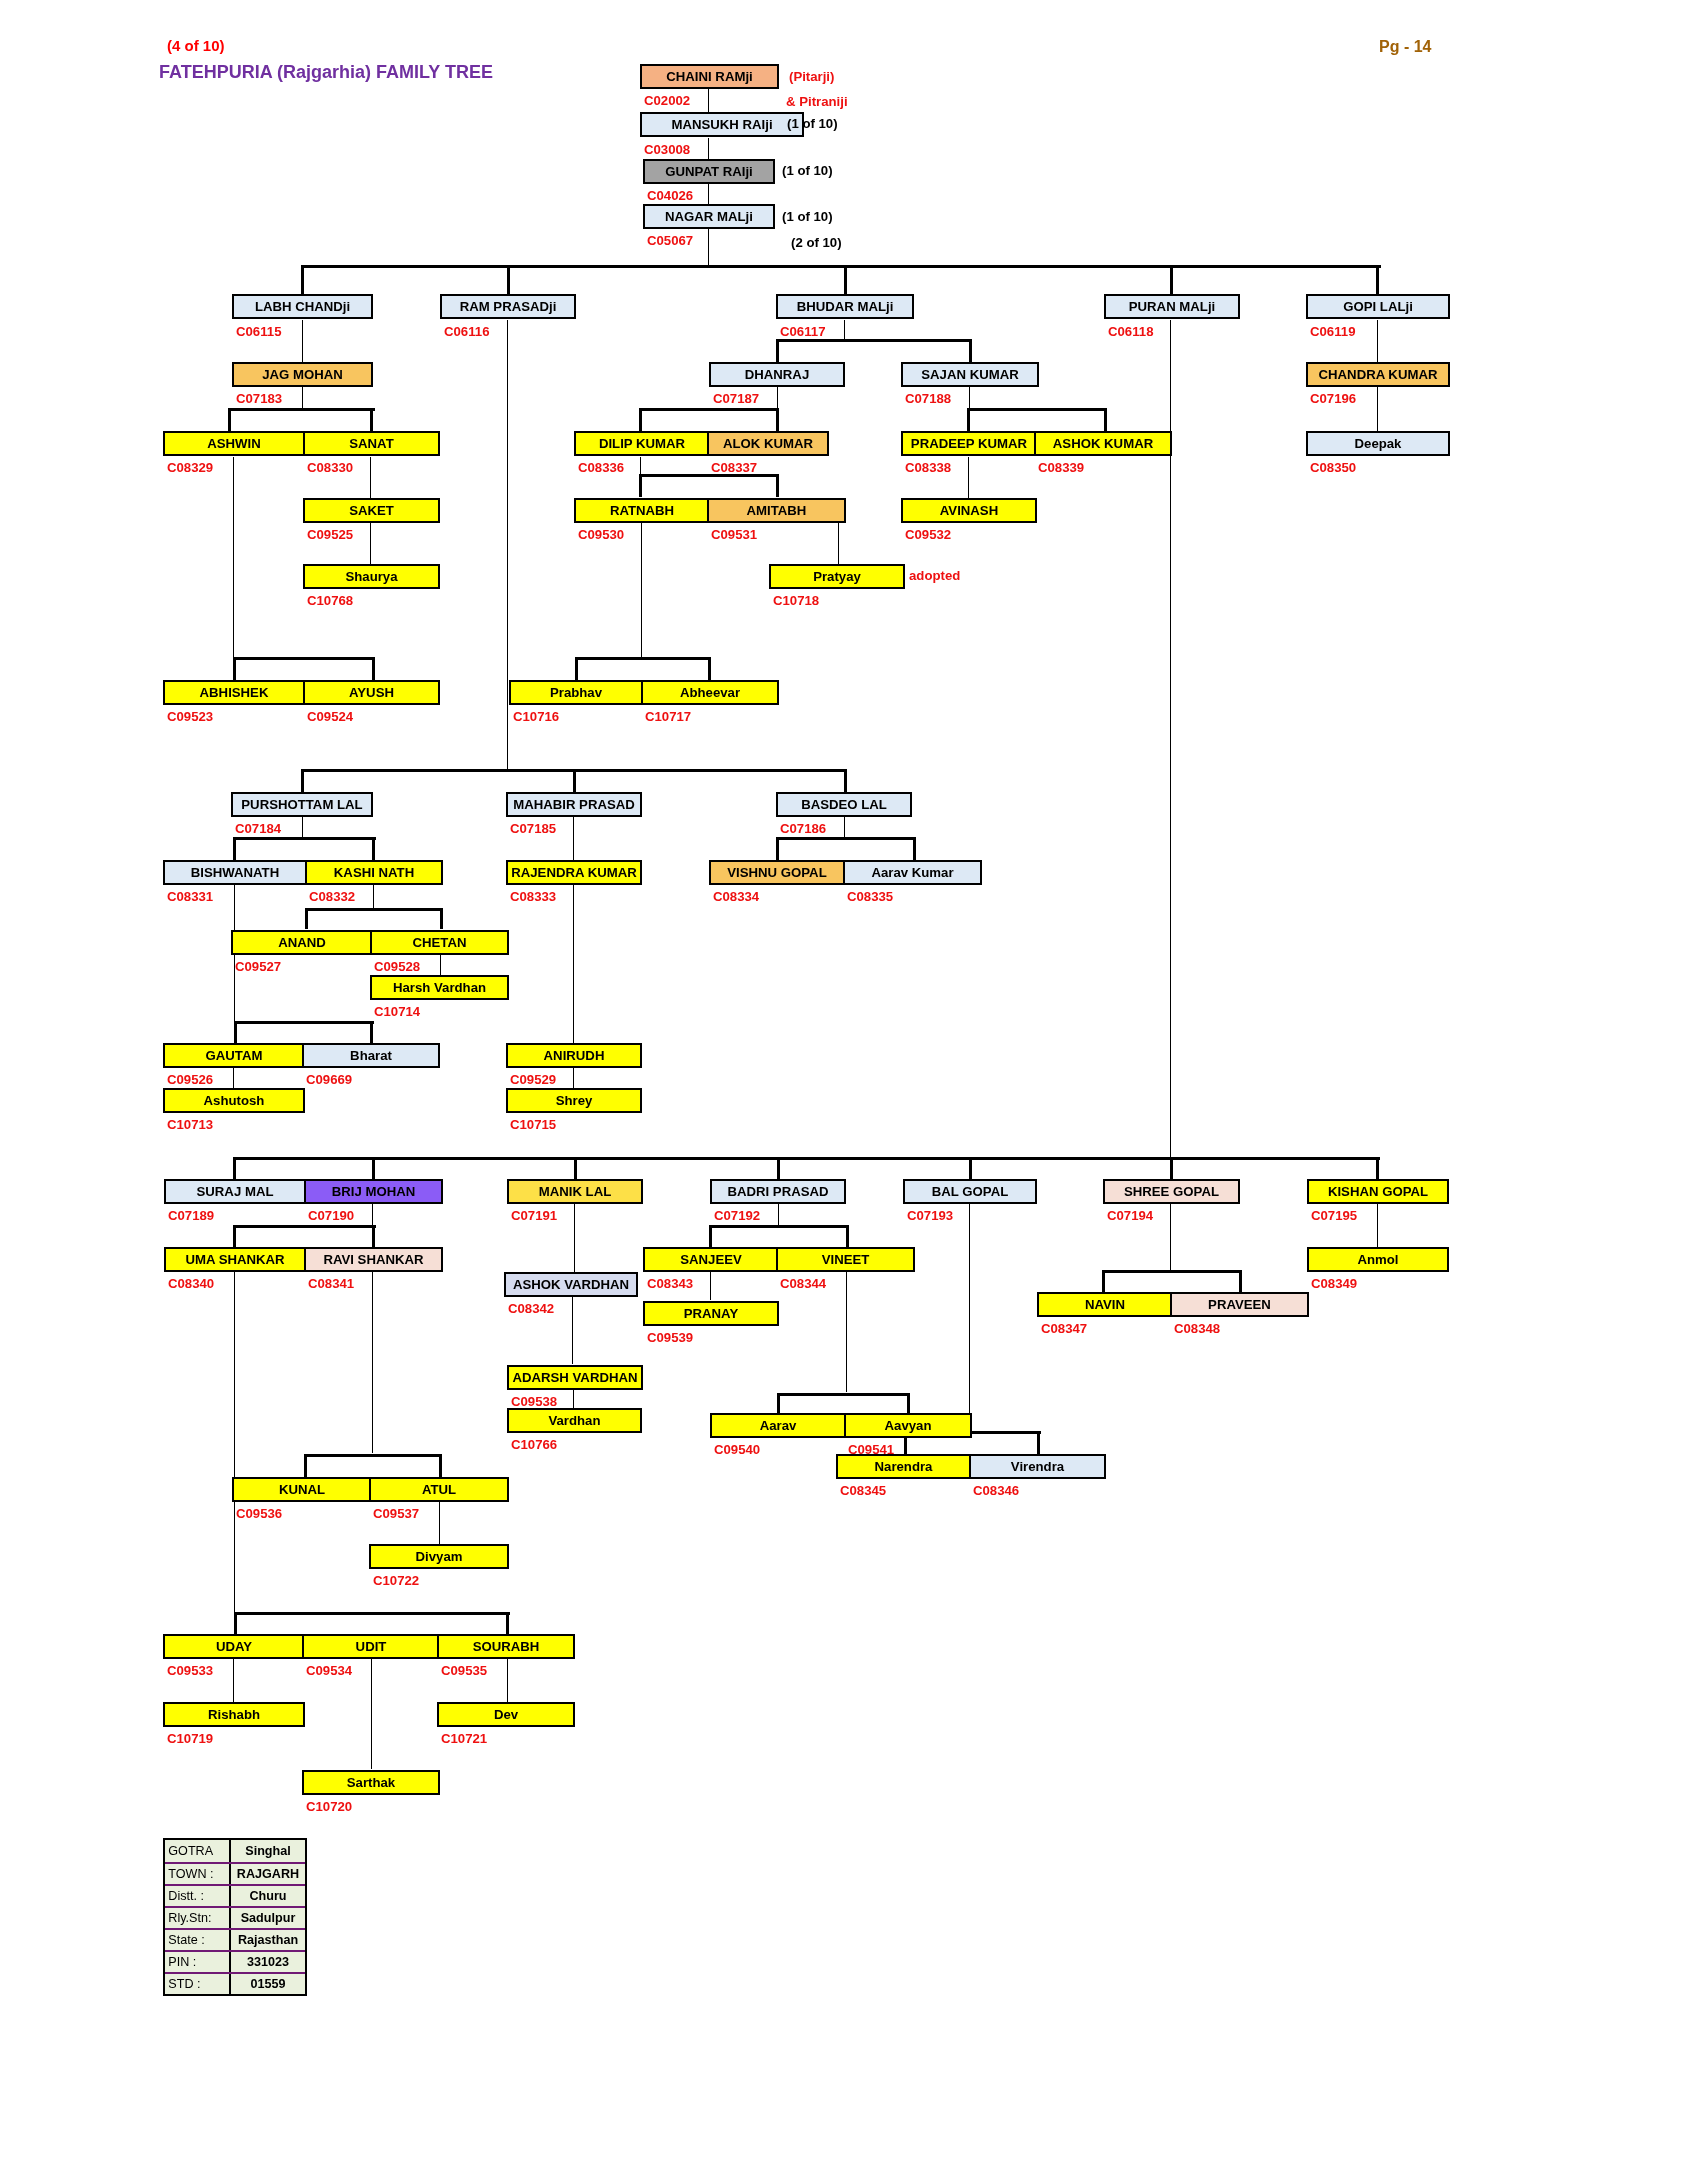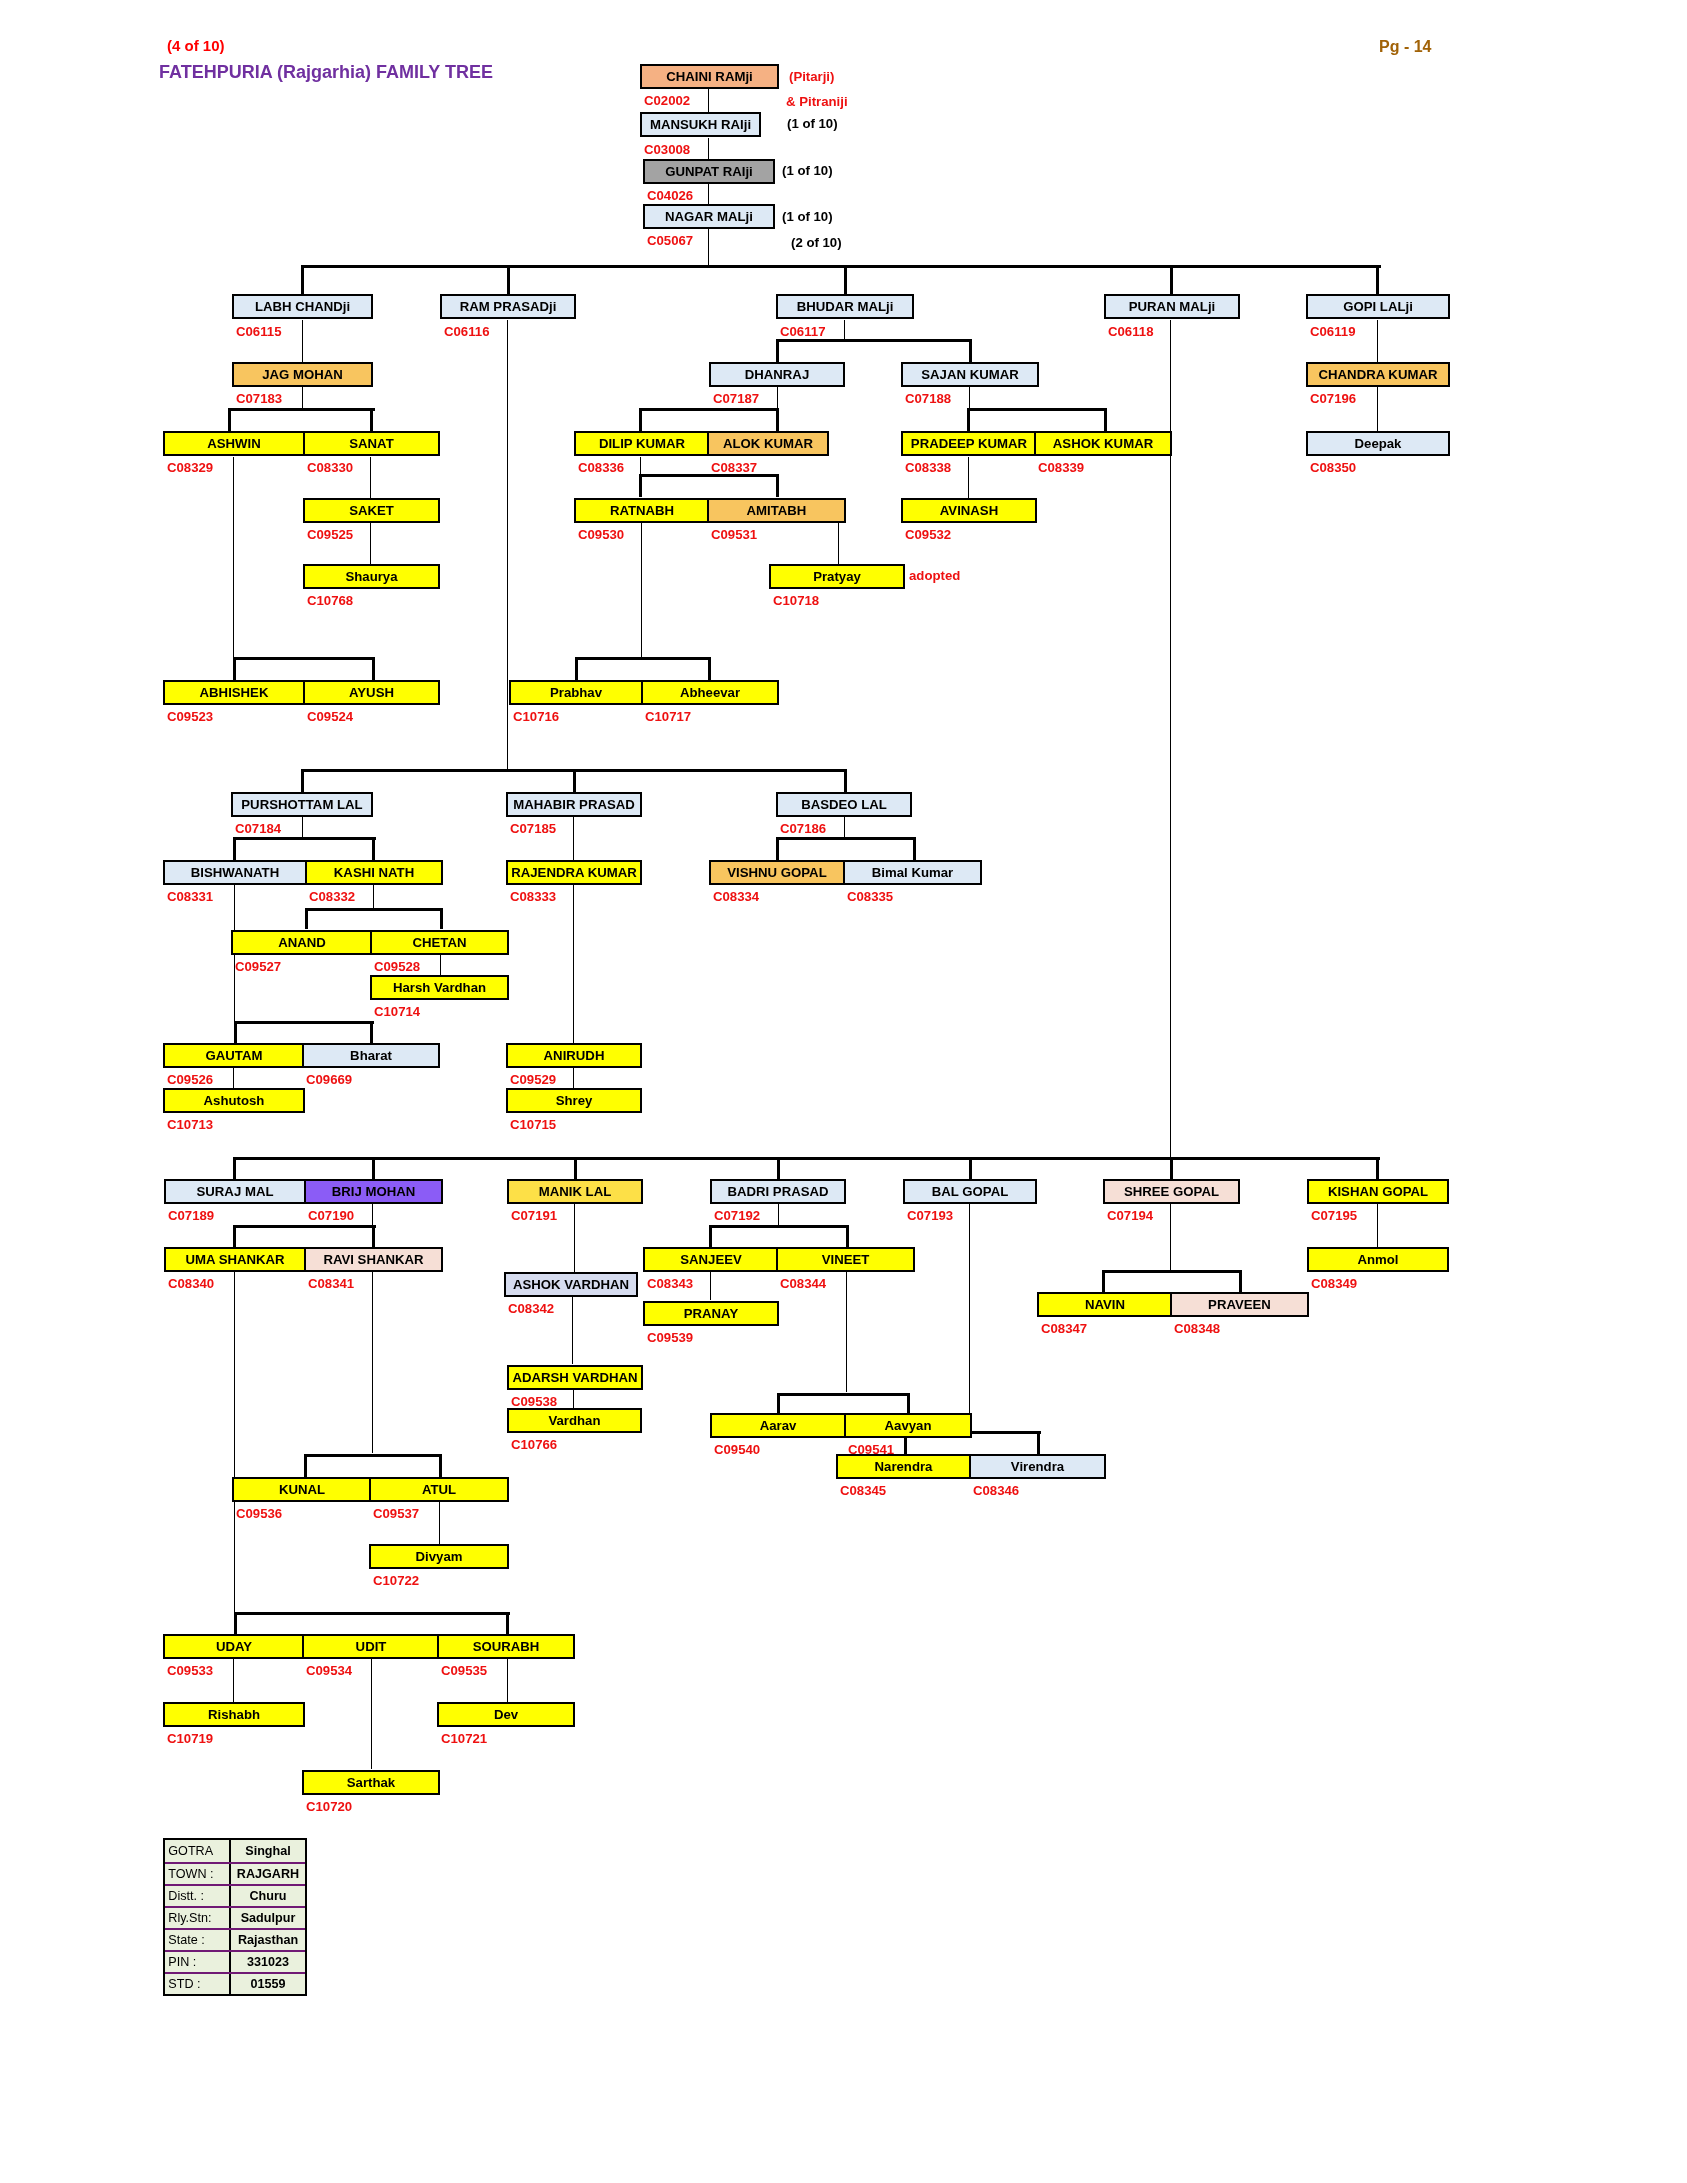--- a/index.html
+++ b/index.html
@@ -148,21 +148,21 @@
       <div class="line" style="left: 234px; top: 1612px; width: 276px; height: 3.3px;"></div>
       <div class="line" style="left: 234px; top: 1612px; width: 3.3px; height: 22px;"></div>
       <div class="line" style="left: 506px; top: 1612px; width: 3.3px; height: 22px;"></div>
       <div class="line" style="left: 233px; top: 1659px; width: 1.3px; height: 43px;"></div>
       <div class="line" style="left: 507px; top: 1659px; width: 1.3px; height: 43px;"></div>
       <div class="line" style="left: 371px; top: 1659px; width: 1.3px; height: 110px;"></div>
       <div class="box" style="left: 640px; top: 64px; width: 139px; background: rgb(245, 177, 131);">
         <span>CHAINI RAMji</span>
       </div>
       <div class="code" style="left: 644px; top: 93px;">C02002</div>
-      <div class="box" style="left: 640px; top: 112px; width: 121px; background: rgb(221, 233, 245);">
+      <div class="box" style="left: 640px; top: 112px; width: 164px; background: rgb(221, 233, 245);">
         <span>MANSUKH RAIji</span>
       </div>
       <div class="code" style="left: 644px; top: 142px;">C03008</div>
       <div class="box" style="left: 643px; top: 159px; width: 132px; background: #a3a3a3;">
         <span>GUNPAT RAIji</span>
       </div>
       <div class="code" style="left: 647px; top: 188px;">C04026</div>
       <div class="box" style="left: 643px; top: 204px; width: 132px; background: rgb(221, 233, 245);">
         <span>NAGAR MALji</span>
       </div>
@@ -293,21 +293,21 @@
       <div class="code" style="left: 309px; top: 889px;">C08332</div>
       <div class="box" style="left: 506px; top: 860px; width: 136px; background: rgb(255, 255, 0);">
         <span>RAJENDRA KUMAR</span>
       </div>
       <div class="code" style="left: 510px; top: 889px;">C08333</div>
       <div class="box" style="left: 709px; top: 860px; width: 136px; background: rgb(248, 197, 95);">
         <span>VISHNU GOPAL</span>
       </div>
       <div class="code" style="left: 713px; top: 889px;">C08334</div>
       <div class="box" style="left: 843px; top: 860px; width: 139px; background: rgb(221, 233, 245);">
-        <span>Bimal Kumar</span>
+        <span>Aarav Kumar</span>
       </div>
       <div class="code" style="left: 847px; top: 889px;">C08335</div>
       <div class="box" style="left: 231px; top: 930px; width: 142px; background: rgb(255, 255, 0);">
         <span>ANAND</span>
       </div>
       <div class="code" style="left: 235px; top: 959px;">C09527</div>
       <div class="box" style="left: 370px; top: 930px; width: 139px; background: rgb(255, 255, 0);">
         <span>CHETAN</span>
       </div>
       <div class="code" style="left: 374px; top: 959px;">C09528</div>

